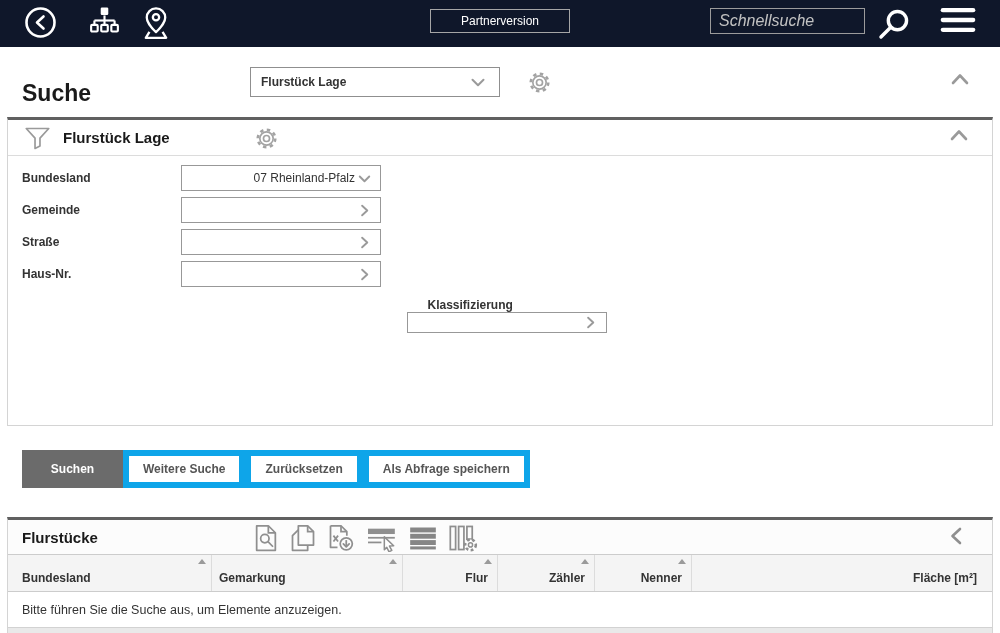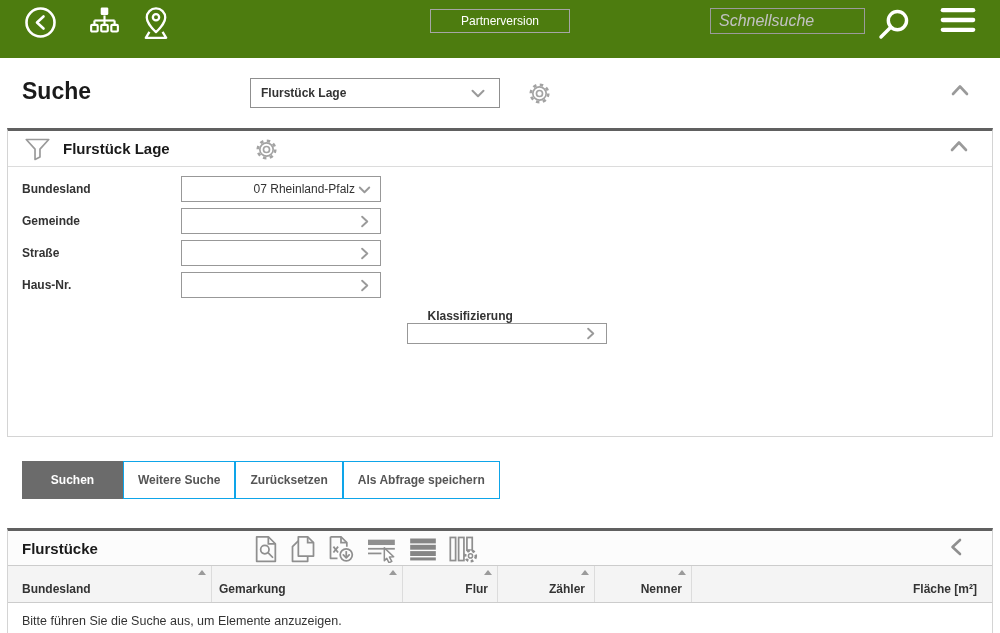--- a/index.html
+++ b/index.html
@@ -1,38 +1,38 @@
 <!DOCTYPE html>
 <html><head>
 <meta charset="utf-8">
 <style>
   * { margin:0; padding:0; box-sizing:border-box; }
   html,body { width:1000px; height:633px; }
   body { font-family:"Liberation Sans", sans-serif; background:#fff; color:#333; overflow:hidden; }
   .app { position:relative; width:1000px; height:633px; background:#fff; }
 
   
-  .topbar { position:relative; width:100%; height:58px; background:#4d7c0f; }
+  .topbar { position:relative; width:100%; height:47px; background:#0f172a; }
   .topbar .tb-icon { position:absolute; top:6px; cursor:pointer; }
   .icon-back { left:24px; }
   .icon-hier { left:89px; top:8px; }
   .icon-pin { left:139px; top:6px; }
   .partner-btn { position:absolute; left:430px; top:9px; width:140px; height:24px;
     background:transparent; border:1px solid #a6a6a6; color:#fff; font-size:12px;
     font-family:inherit; text-align:center; line-height:22px; cursor:pointer; }
   .quick-search { position:absolute; left:710px; top:8px; width:155px; height:26px;
     background:transparent; border:1px solid #9b9b9b; color:#e8e8e8; font-size:16px;
     font-style:italic; padding:0 8px; font-family:inherit; outline:none; }
   .quick-search::placeholder { color:#c2c2c2; font-style:italic; }
   .icon-search { left:874px; top:4px; }
   .icon-menu { left:938px; top:9px; }
 
   
   .suche-row { position:relative; height:70px; background:#fff; }
-  .page-title { position:absolute; left:22px; top:20px; font-size:23px; font-weight:bold; color:#1a1a1a; }
+  .page-title { position:absolute; left:22px; top:33px; font-size:23px; font-weight:bold; color:#1a1a1a; }
   .profile-select { position:absolute; left:250px; top:20px; width:250px; height:30px;
     border:1px solid #8f8f8f; background:#fff; display:flex; align-items:center;
     padding:0 10px; font-size:12px; font-weight:bold; color:#333; cursor:pointer; }
   .profile-select .grow { flex:1; }
   .gear-suche { position:absolute; left:527px; top:23px; cursor:pointer; }
   .collapse-suche { position:absolute; right:30px; top:24px; cursor:pointer; }
 
   
   .panel { margin:0 7px; border:1px solid #d4d4d4; border-top:3px solid #606060; background:#fff; }
   .filter-panel { height:309px; }
@@ -48,21 +48,21 @@
   .form-row.last { margin-top:11px;flex-direction:column; }
   .form-label { width:159px; font-size:12px; font-weight:bold; color:#333; }
   .control { width:200px; height:26px; border:1px solid #989898; background:#fff;
     display:flex; align-items:center; padding:0 6px 0 8px; font-size:12px; color:#333; cursor:pointer; }
   .control .grow { flex:1;text-align:right; }
 
   
   .actions-row { height:91px; padding:24px 0 0 22px; background:#fff; display:flex; }
   .btn { height:38px; font-family:inherit; font-size:12px; font-weight:bold; cursor:pointer; }
   .btn-primary { width:101px; background:#6b6b6b; color:#fff; border:1px solid #6b6b6b; }
-  .btn-secondary { background:#fff; color:#555; border:1px solid #0ea5e9; padding:0 14px; }
+  .btn-secondary { background:#fff; color:#555; border:6px solid #0ea5e9; padding:0 14px; }
 
   
   .results-panel { height:118px; }
   .results-head { position:relative; height:34px; display:flex; align-items:center; background:#fcfcfc; }
   .results-title { margin-left:14px; font-size:15px; font-weight:bold; color:#1a1a1a; }
   .toolbar { position:absolute; left:245px; top:4px; display:flex; gap:11px; align-items:center; }
   .tool { cursor:pointer; display:inline-flex; }
   .collapse-results { position:absolute; right:28px; top:6px; cursor:pointer; }
 
   .table-head { display:flex; height:38px; background:#f4f4f4; border-top:1px solid #ccc; border-bottom:1px solid #ccc; }

